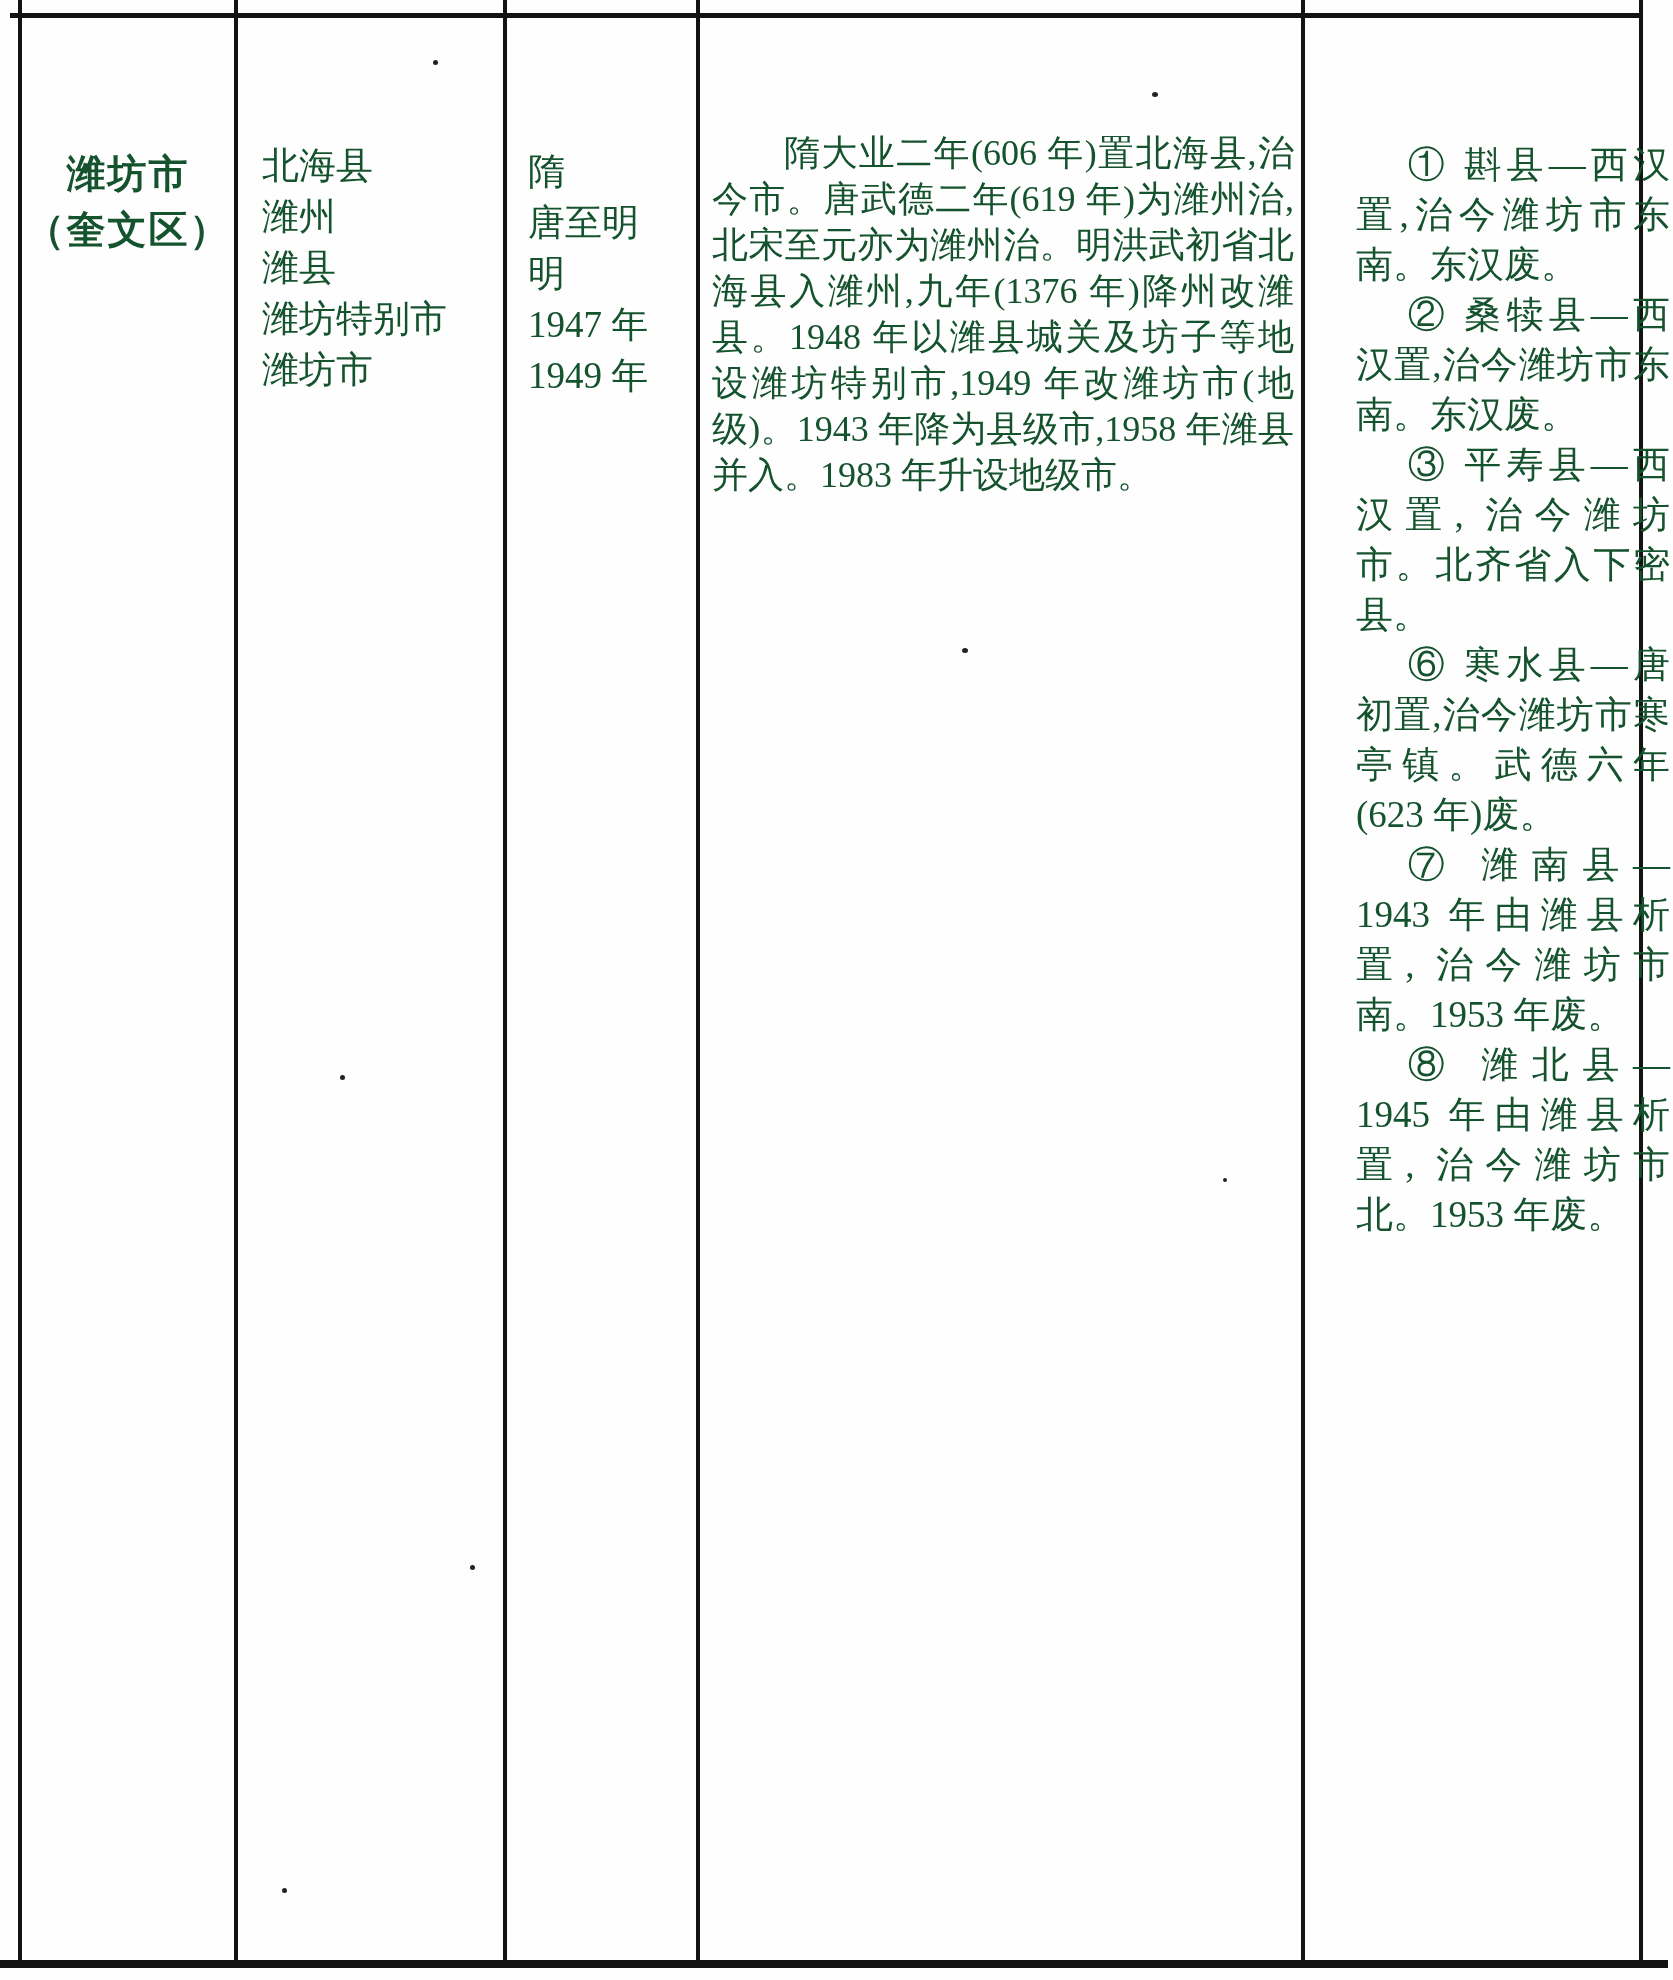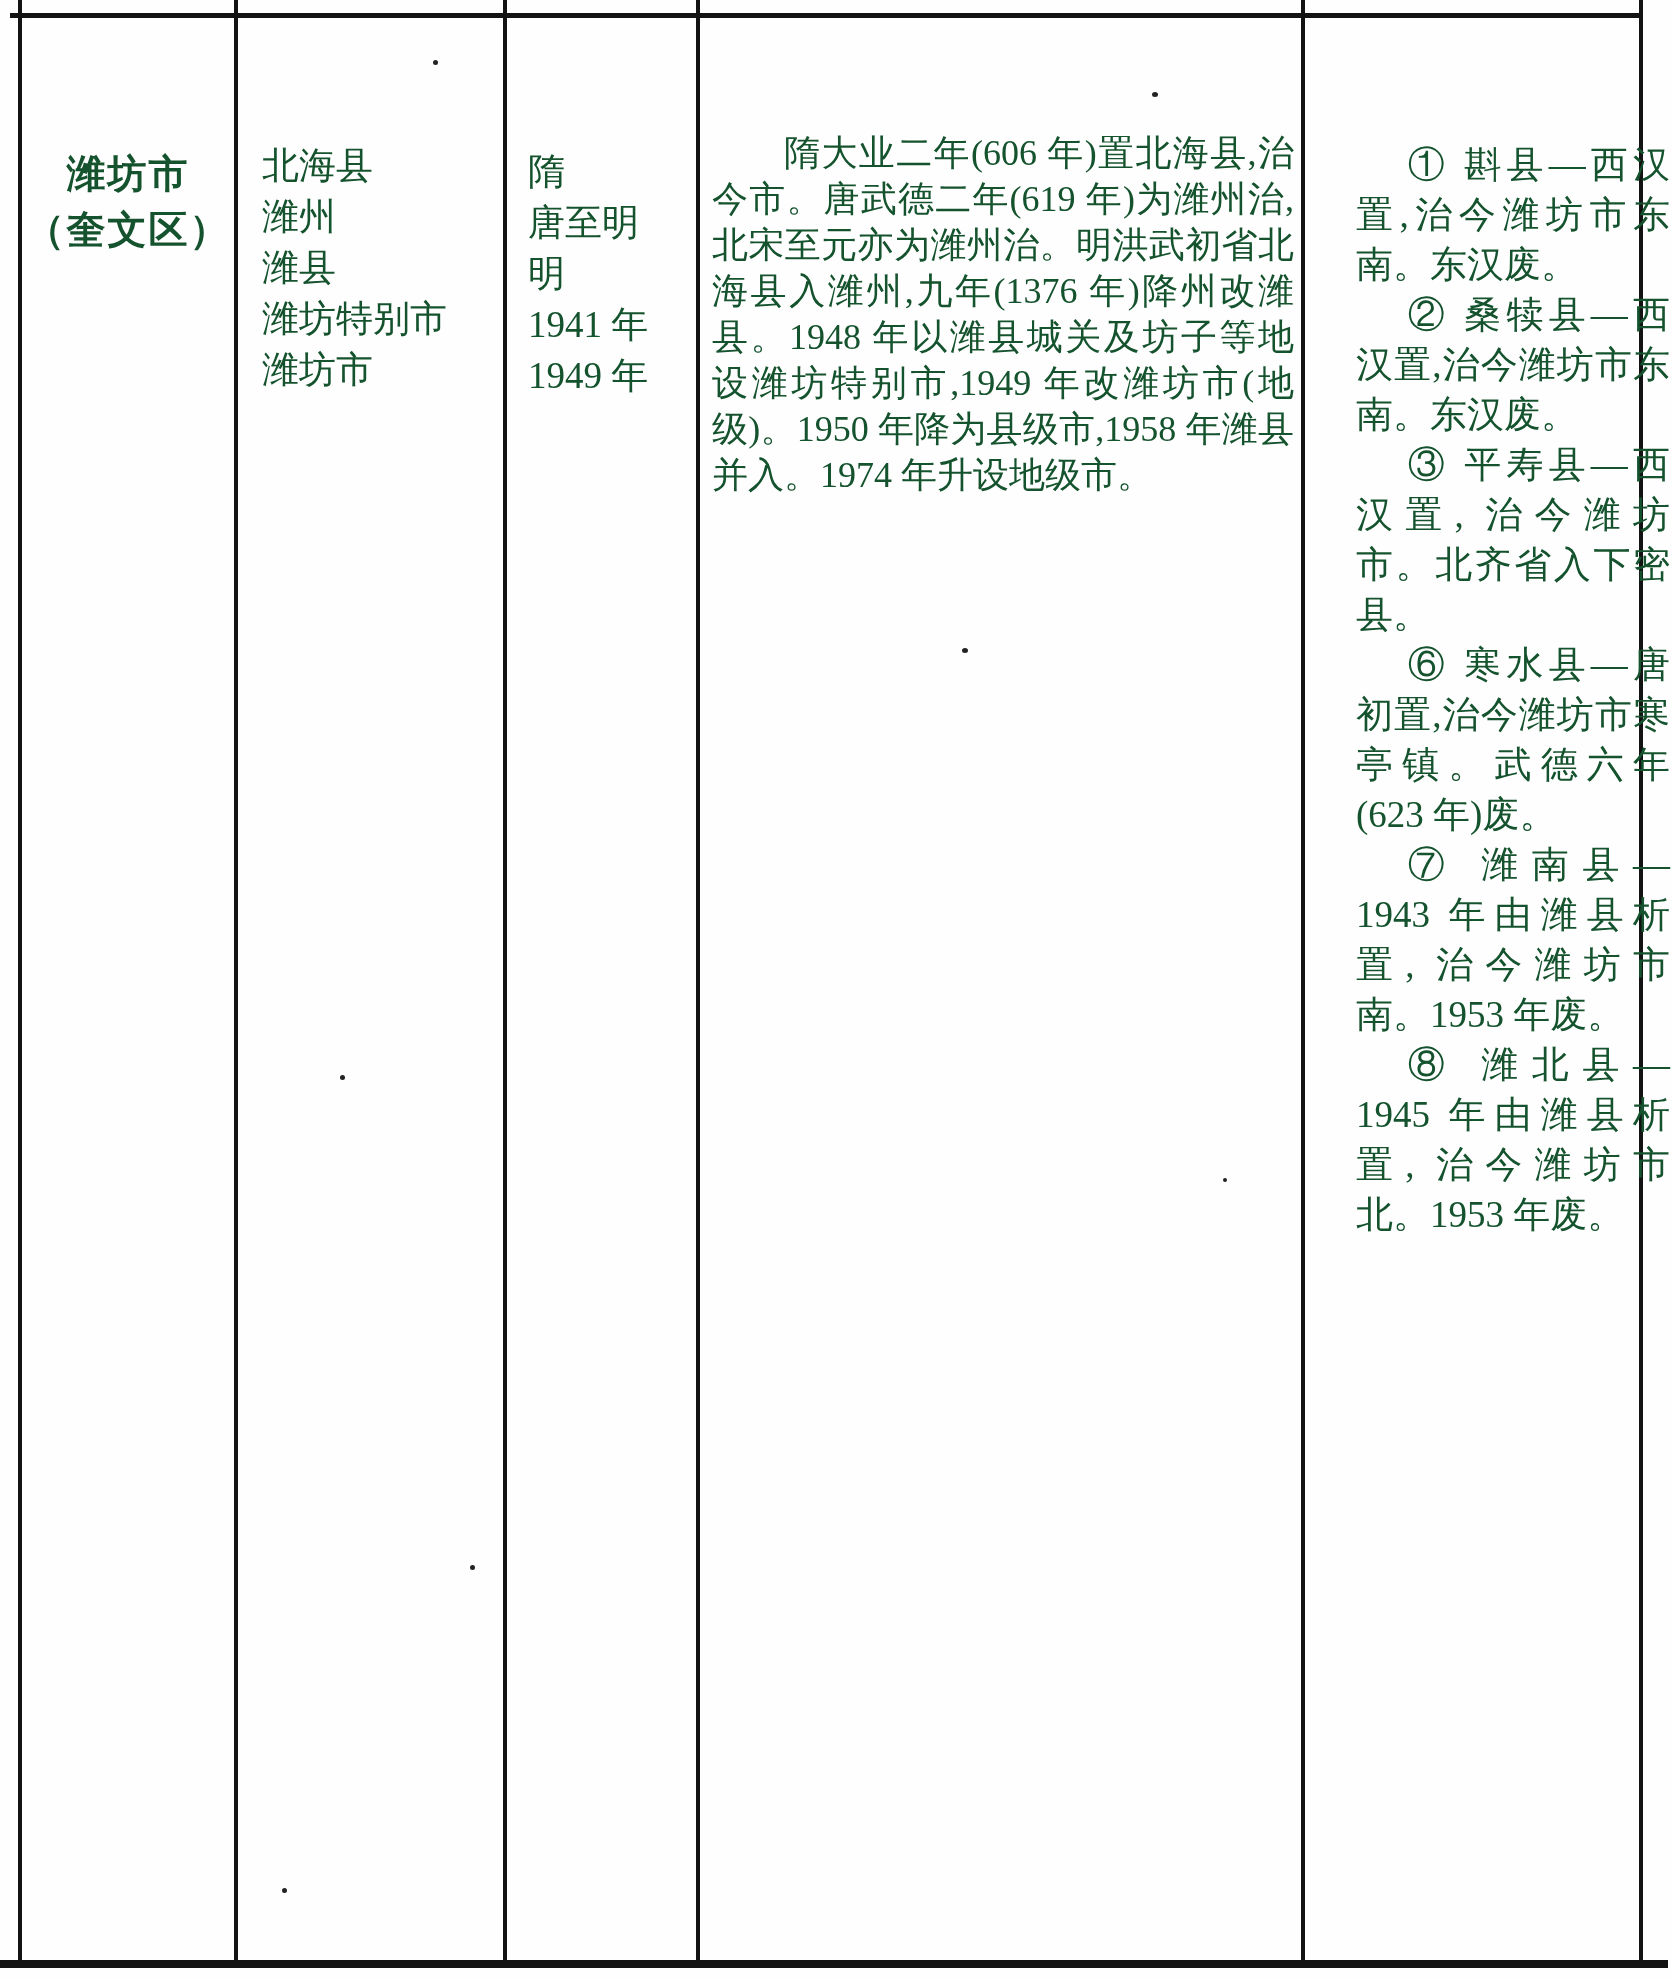--- a/index.html
+++ b/index.html
@@ -71,26 +71,26 @@
     <div>潍州</div>
     <div>潍县</div>
     <div>潍坊特别市</div>
     <div>潍坊市</div>
   </div>
 
   <div class="cell col-periods">
     <div>隋</div>
     <div>唐至明</div>
     <div>明</div>
-    <div>1941 年</div>
+    <div>1947 年</div>
     <div>1949 年</div>
   </div>
 
   <div class="cell col-history">
-    <p>隋大业二年(606 年)置北海县,治今市。唐武德二年(619 年)为潍州治,北宋至元亦为潍州治。明洪武初省北海县入潍州,九年(1376 年)降州改潍县。1948 年以潍县城关及坊子等地设潍坊特别市,1949 年改潍坊市(地级)。1950 年降为县级市,1958 年潍县并入。1974 年升设地级市。</p>
+    <p>隋大业二年(606 年)置北海县,治今市。唐武德二年(619 年)为潍州治,北宋至元亦为潍州治。明洪武初省北海县入潍州,九年(1376 年)降州改潍县。1948 年以潍县城关及坊子等地设潍坊特别市,1949 年改潍坊市(地级)。1943 年降为县级市,1958 年潍县并入。1983 年升设地级市。</p>
   </div>
 
   <div class="cell col-notes">
     <p>① 斟县—西汉置,治今潍坊市东南。东汉废。</p>
     <p>② 桑犊县—西汉置,治今潍坊市东南。东汉废。</p>
     <p>③ 平寿县—西汉置, 治今潍坊市。北齐省入下密县。</p>
     <p>⑥ 寒水县—唐初置,治今潍坊市寒亭镇。武德六年(623 年)废。</p>
     <p>⑦ 潍南县— 1943 年由潍县析置, 治今潍坊市南。1953 年废。</p>
     <p>⑧ 潍北县— 1945 年由潍县析置, 治今潍坊市北。1953 年废。</p>
   </div>

